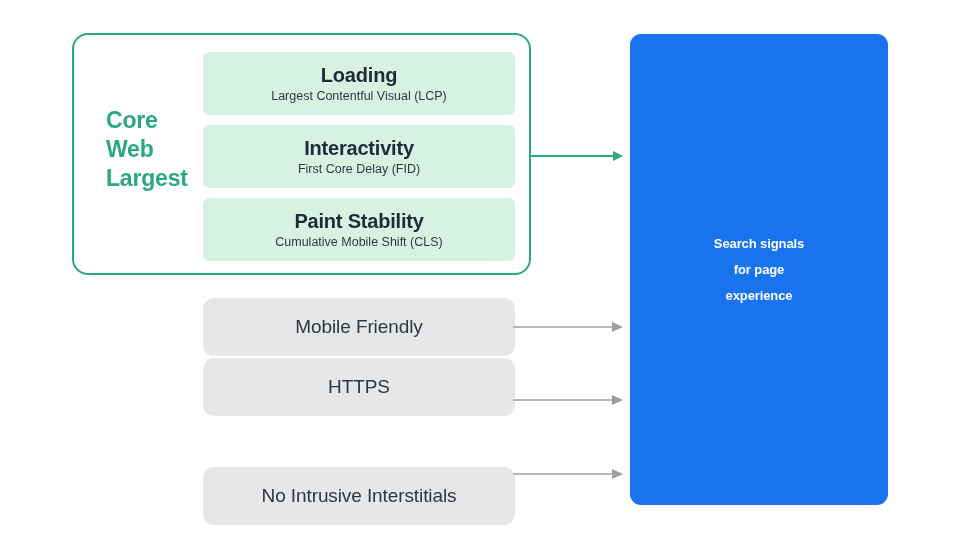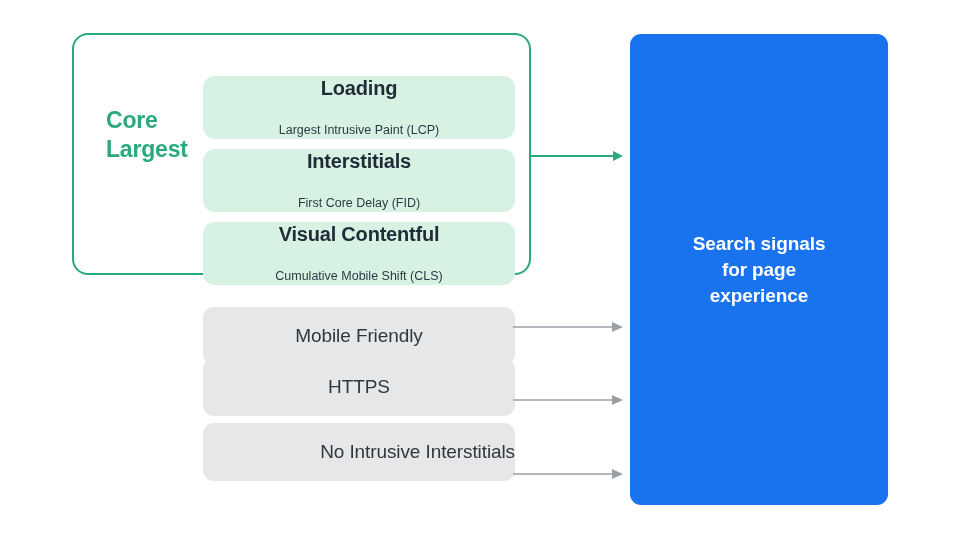--- a/index.html
+++ b/index.html
@@ -44,27 +44,26 @@
     letter-spacing: -0.2px;
   }
 
   
   .metric {
     position: absolute;
     left: 203px;
     width: 312px;
     height: 63px;
     background: #d7f1e2;
-    border-radius: 12px;
+    border-radius: 6px;
     display: flex;
     flex-direction: column;
     align-items: center;
-    justify-content: space-between;
-    box-sizing: border-box;
-    margin-top: 24px;
+    justify-content: center;
+    box-sizing: border-box;
   }
   .metric-0 { top: 52px; }
   .metric-1 { top: 125px; }
   .metric-2 { top: 198px; }
 
   .metric-title {
     font-size: 20px;
     font-weight: bold;
     color: #1f2b37;
     line-height: 24px;
@@ -84,23 +83,23 @@
     left: 203px;
     width: 312px;
     height: 58px;
     background: #e6e7e9;
     border-radius: 11px;
     display: flex;
     align-items: center;
     justify-content: center;
     box-sizing: border-box;
   }
-  .signal-0 { top: 307px; text-align: center; }
+  .signal-0 { top: 298px; text-align: center; }
   .signal-1 { top: 358px; }
-  .signal-2 { top: 423px; justify-content: flex-end; }
+  .signal-2 { top: 467px; }
 
   .signal-label {
     font-size: 19px;
     font-weight: normal;
     color: #32373c;
     letter-spacing: -0.1px;
   }
 
   
   .arrow {
@@ -121,53 +120,54 @@
     width: 258px;
     height: 471px;
     background: #1a73ee;
     border-radius: 11px;
     display: flex;
     align-items: center;
     justify-content: center;
     box-sizing: border-box;
   }
   .dest-text {
-    font-size: 19px;
+    font-size: 13px;
     font-weight: bold;
     color: #ffffff;
     text-align: center;
     line-height: 26px;
     letter-spacing: -0.1px;
     white-space: pre-line;
   }
 </style>
 </head>
 <body>
 
 <div id="canvas">
 
   <div class="cwv-container"></div>
 
   <div class="cwv-label">
     <div>Core</div>
+    <div>Web</div>
     <div>Largest</div>
   </div>
 
   <div class="metric metric-0">
     <div class="metric-title">Loading</div>
-    <div class="metric-sub">Largest Intrusive Paint (LCP)</div>
+    <div class="metric-sub">Largest Contentful Visual (LCP)</div>
   </div>
 
   <div class="metric metric-1">
-    <div class="metric-title">Interstitials</div>
+    <div class="metric-title">Interactivity</div>
     <div class="metric-sub">First Core Delay (FID)</div>
   </div>
 
   <div class="metric metric-2">
-    <div class="metric-title">Visual Contentful</div>
+    <div class="metric-title">Paint Stability</div>
     <div class="metric-sub">Cumulative Mobile Shift (CLS)</div>
   </div>
 
   <div class="signal signal-0">
     <div class="signal-label">Mobile Friendly</div>
   </div>
 
   <div class="signal signal-1">
     <div class="signal-label">HTTPS</div>
   </div>

